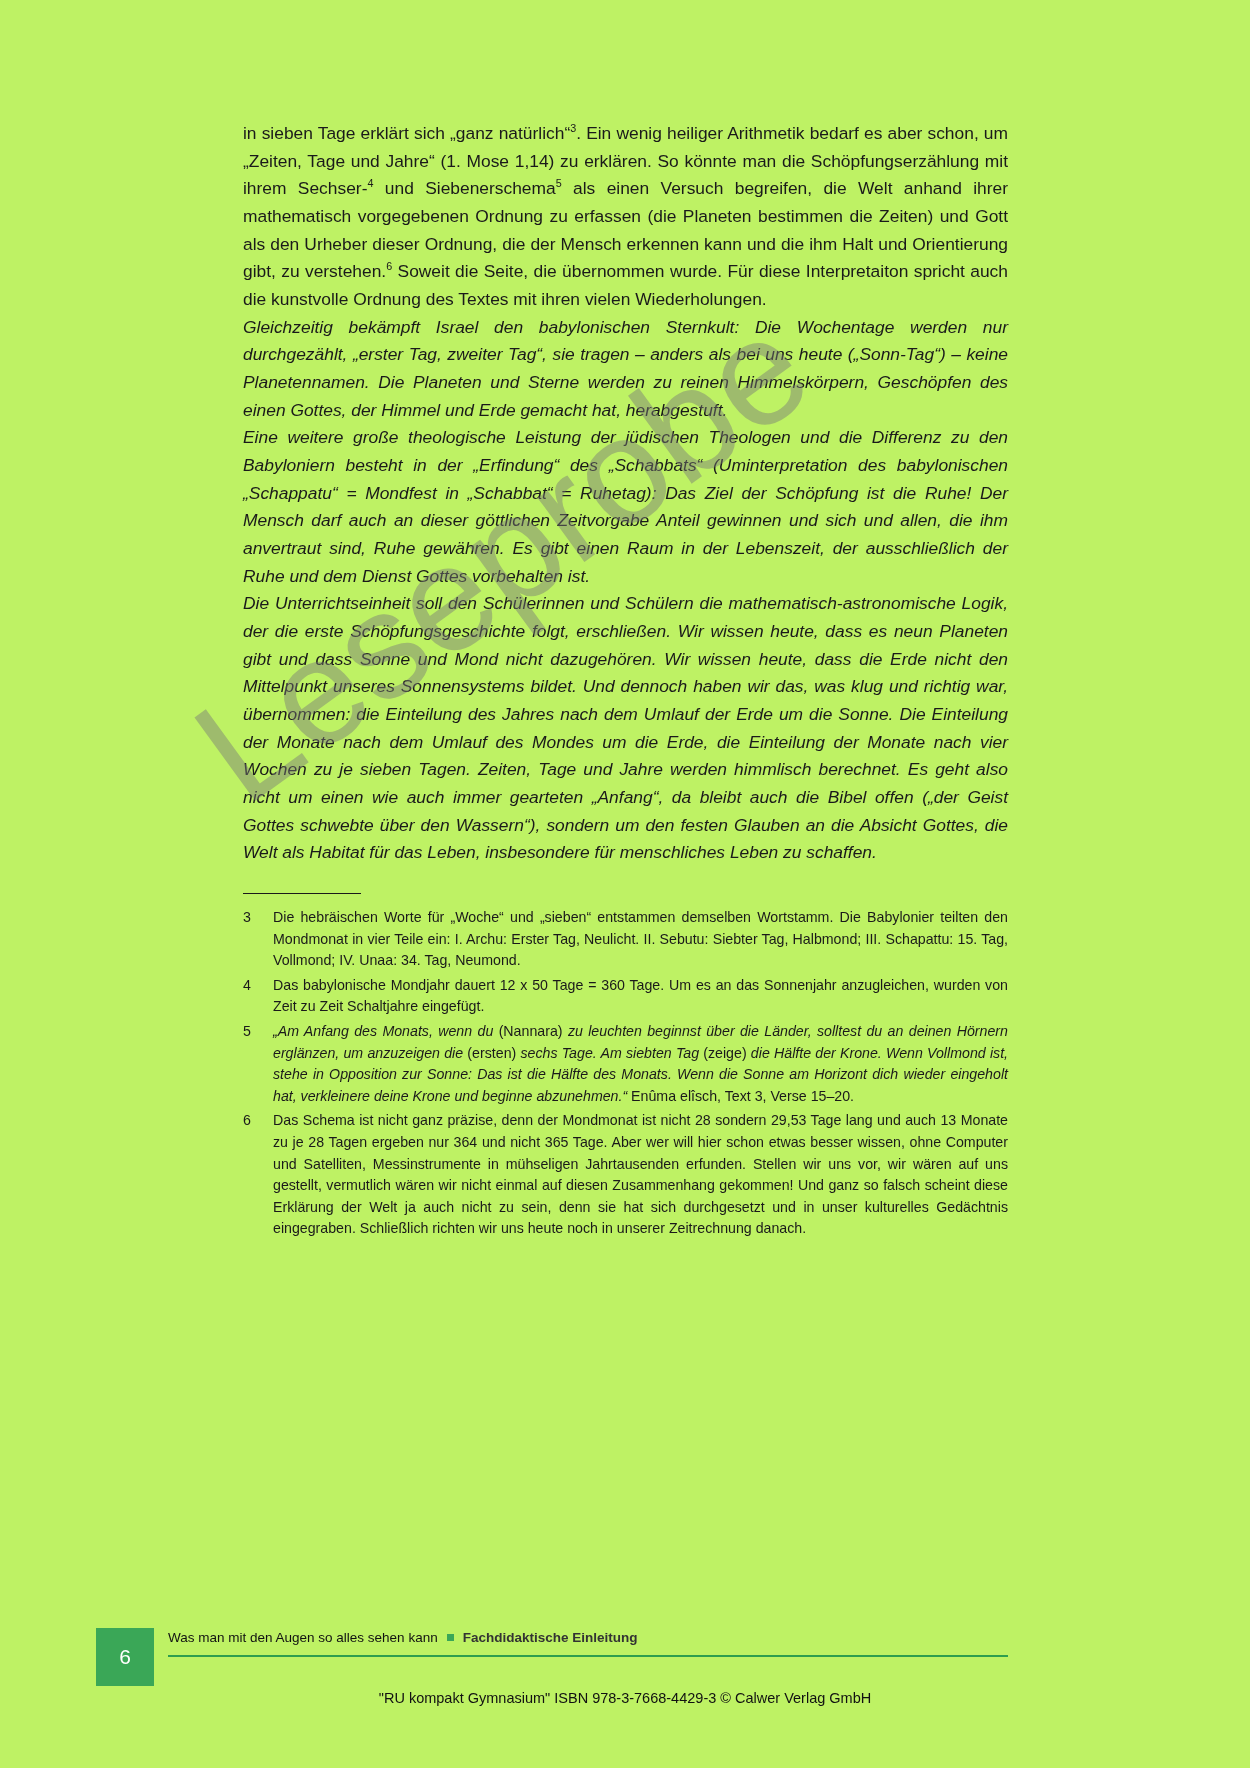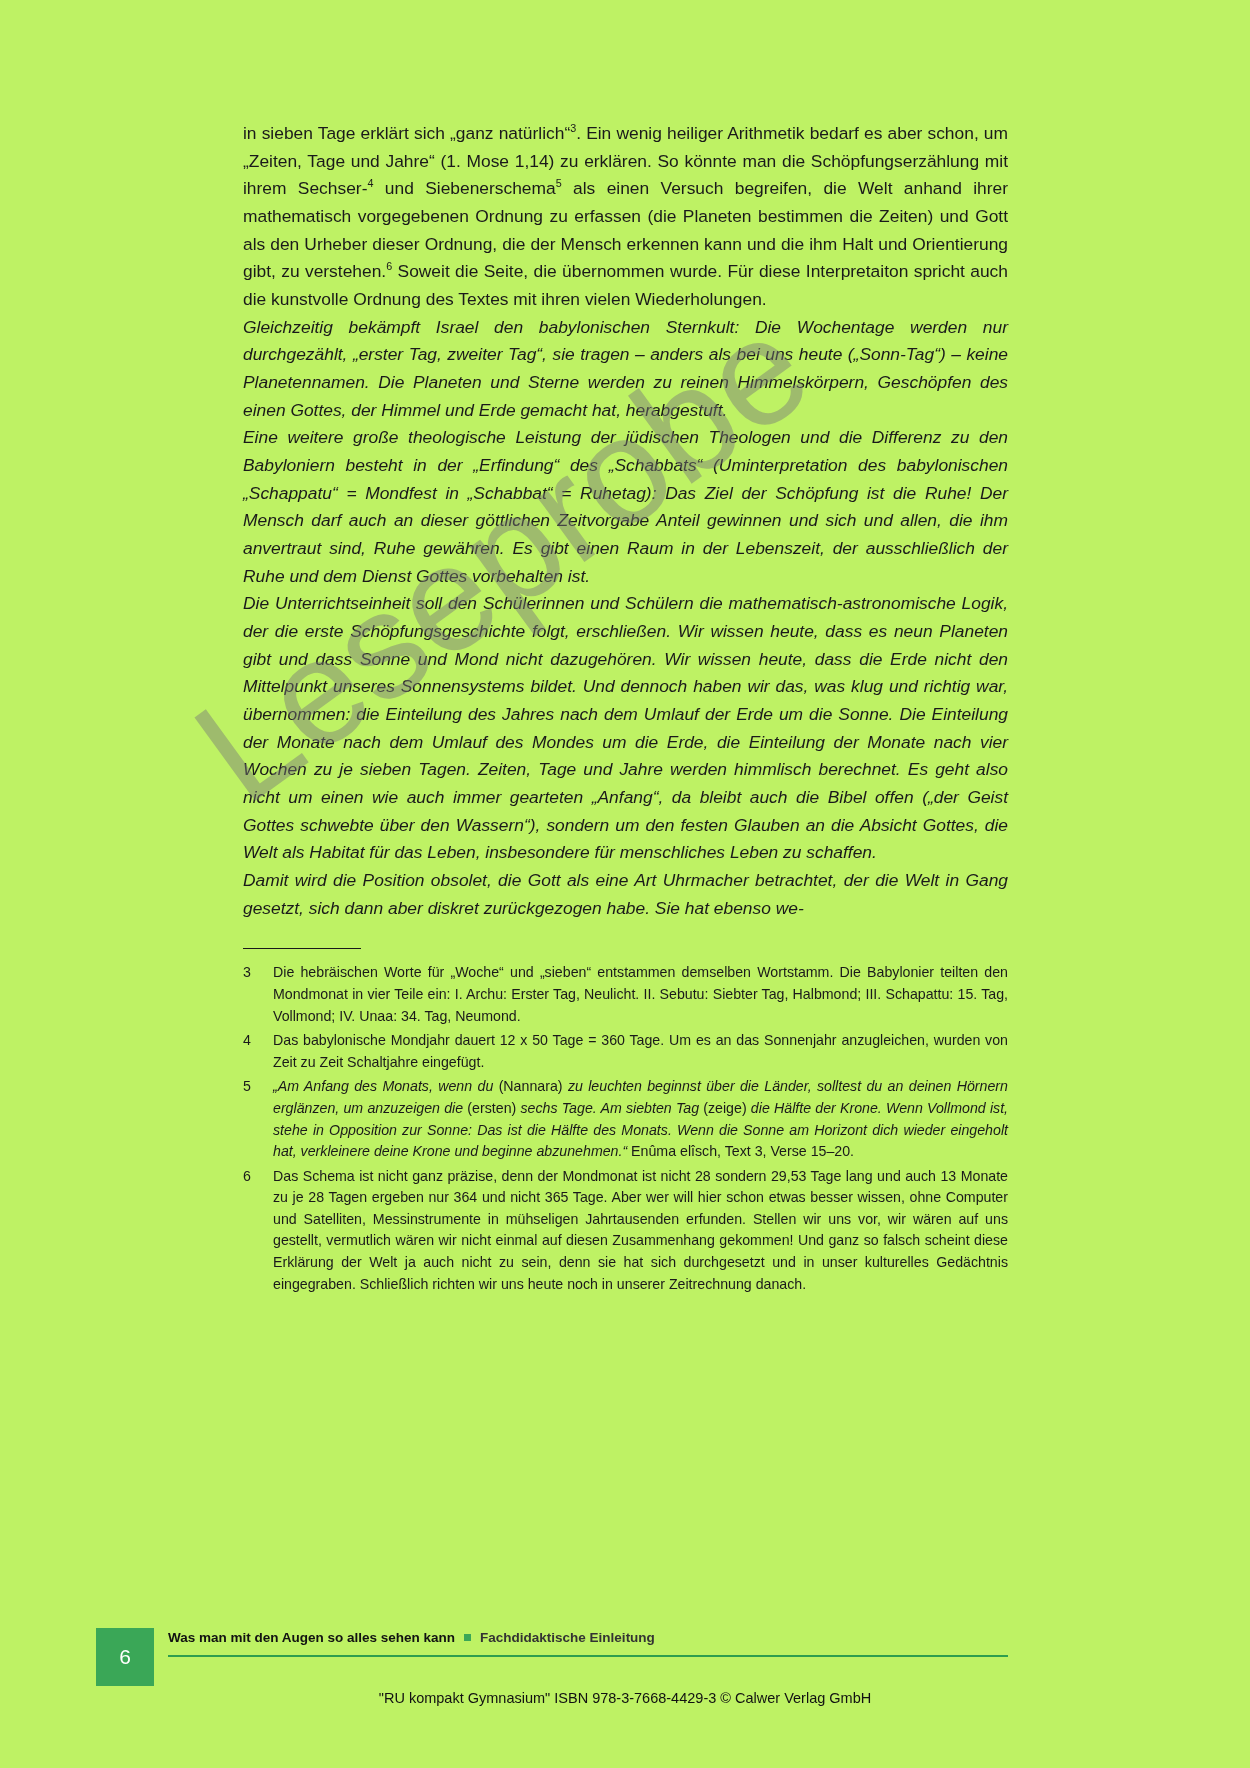--- a/index.html
+++ b/index.html
@@ -120,21 +120,21 @@
     position: absolute;
     left: 168px;
     top: 1630px;
     font-size: 13.5px;
     color: #111;
     display: flex;
     align-items: center;
     gap: 0;
   }
   .footer-strong {
-    font-weight: bold;
+    font-weight: normal;
     text-align: right;
   }
   .footer-sq {
     display: inline-block;
     width: 7px;
     height: 7px;
     background: #3aa757;
     margin: 0 9px 1px 9px;
   }
   .footer-light {
@@ -155,21 +155,20 @@
 <body>
 
 <div class="page">
 
   <div class="content">
     <div class="body-text">
       <p>in sieben Tage erklärt sich „ganz natürlich“<sup>3</sup>. Ein wenig heiliger Arithmetik bedarf es aber schon, um „Zeiten, Tage und Jahre“ (1. Mose 1,14) zu erklären. So könnte man die Schöpfungserzählung mit ihrem Sechser-<sup>4</sup> und Siebenerschema<sup>5</sup> als einen Versuch begreifen, die Welt anhand ihrer mathematisch vorgegebenen Ordnung zu erfassen (die Planeten bestimmen die Zeiten) und Gott als den Urheber dieser Ordnung, die der Mensch erkennen kann und die ihm Halt und Orientierung gibt, zu verstehen.<sup>6</sup> Soweit die Seite, die übernommen wurde. Für diese Interpretaiton spricht auch die kunstvolle Ordnung des Textes mit ihren vielen Wiederholungen.</p>
       <p>Gleichzeitig bekämpft Israel den babylonischen Sternkult: Die Wochentage werden nur durchgezählt, „erster Tag, zweiter Tag“, sie tragen – anders als bei uns heute („Sonn-Tag“) – keine Planetennamen. Die Planeten und Sterne werden zu reinen Himmelskörpern, Geschöpfen des einen Gottes, der Himmel und Erde gemacht hat, herabgestuft.</p>
       <p>Eine weitere große theologische Leistung der jüdischen Theologen und die Differenz zu den Babyloniern besteht in der „Erfindung“ des „Schabbats“ (Uminterpretation des babylonischen „Schappatu“ = Mondfest in „Schabbat“ = Ruhetag): Das Ziel der Schöpfung ist die Ruhe! Der Mensch darf auch an dieser göttlichen Zeitvorgabe Anteil gewinnen und sich und allen, die ihm anvertraut sind, Ruhe gewähren. Es gibt einen Raum in der Lebenszeit, der ausschließlich der Ruhe und dem Dienst Gottes vorbehalten ist.</p>
       <p>Die Unterrichtseinheit soll den Schülerinnen und Schülern die mathematisch-astronomische Logik, der die erste Schöpfungsgeschichte folgt, erschließen. Wir wissen heute, dass es neun Planeten gibt und dass Sonne und Mond nicht dazugehören. Wir wissen heute, dass die Erde nicht den Mittelpunkt unseres Sonnensystems bildet. Und dennoch haben wir das, was klug und richtig war, übernommen: die Einteilung des Jahres nach dem Umlauf der Erde um die Sonne. Die Einteilung der Monate nach dem Umlauf des Mondes um die Erde, die Einteilung der Monate nach vier Wochen zu je sieben Tagen. Zeiten, Tage und Jahre werden himmlisch berechnet. Es geht also nicht um einen wie auch immer gearteten „Anfang“, da bleibt auch die Bibel offen („der Geist Gottes schwebte über den Wassern“), sondern um den festen Glauben an die Absicht Gottes, die Welt als Habitat für das Leben, insbesondere für menschliches Leben zu schaffen.</p>
-      <p>Damit wird die Position obsolet, die Gott als eine Art Uhrmacher betrachtet, der die Welt in Gang gesetzt, sich dann aber diskret zurückgezogen habe. Sie hat ebenso we-</p>
     </div>
 
     <div class="fn-rule"></div>
 
     <div class="footnotes">
       <div class="fn">
         <div class="fn-num">3</div>
         <div class="fn-body">Die hebräischen Worte für „Woche“ und „sieben“ entstammen demselben Wortstamm. Die Babylonier teilten den Mondmonat in vier Teile ein: I. Archu: Erster Tag, Neulicht. II. Sebutu: Siebter Tag, Halbmond; III. Schapattu: 15. Tag, Vollmond; IV. Unaa: 34. Tag, Neumond.</div>
       </div>
       <div class="fn">

